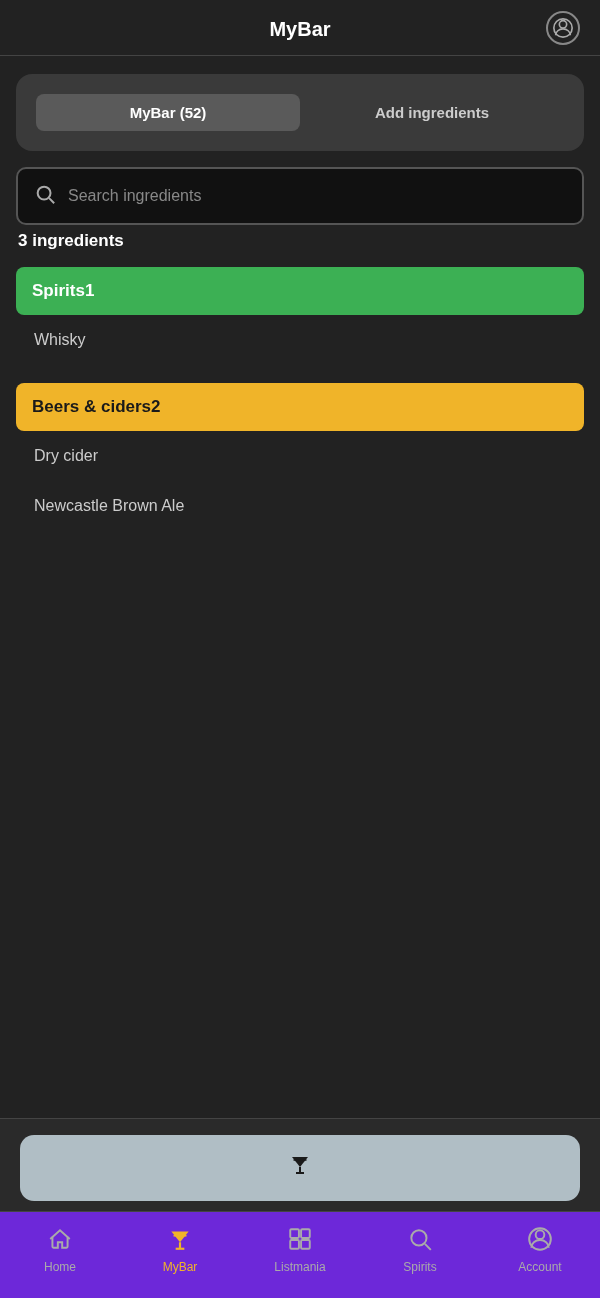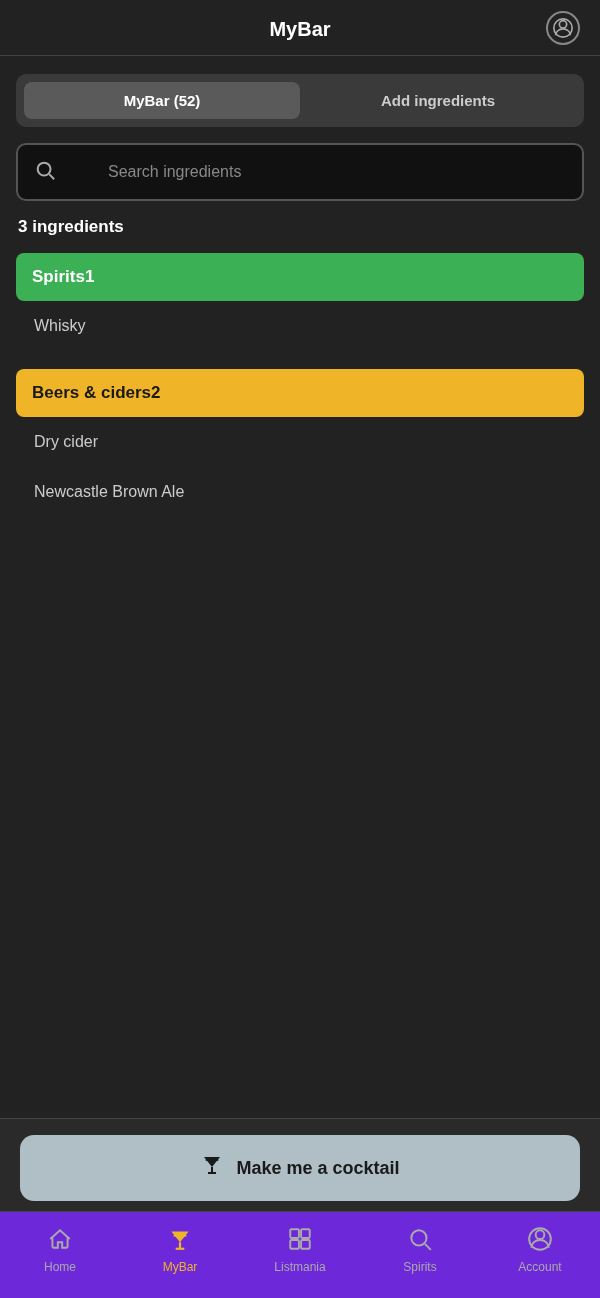--- a/index.html
+++ b/index.html
@@ -61,22 +61,22 @@
     .main-content {
       flex: 1;
       overflow-y: auto;
       padding: 0 16px;
     }
 
     
     .tabs-container {
       display: flex;
       background: #3a3a3a;
-      border-radius: 10px;
-      padding: 8px;
+      border-radius: 16px;
+      padding: 20px;
       margin: 18px 0 16px;
     }
 
     .tab {
       flex: 1;
       text-align: center;
       padding: 10px 0;
       border-radius: 8px;
       font-size: 15px;
       font-weight: 600;
@@ -94,22 +94,21 @@
     }
 
     
     .search-box {
       display: flex;
       align-items: center;
       background: #111111;
       border: 2px solid #555;
       border-radius: 10px;
       padding: 14px 16px;
-      margin-bottom: 16px;
-      gap: 40px;
+      margin-bottom: 6px;
     }
 
     .search-icon-wrap {
       margin-right: 12px;
       color: #aaa;
     }
 
     .search-input {
       background: transparent;
       border: none;
@@ -304,21 +303,20 @@
 <div class="bottom-section">
   <button class="make-cocktail-btn">
     <span class="cocktail-icon">
       <svg width="24" height="24" viewBox="0 0 24 24" fill="#1a1a1a">
         <polygon points="12,14 4,4 20,4"></polygon>
         <line x1="12" y1="14" x2="12" y2="20" stroke="#1a1a1a" stroke-width="2"></line>
         <line x1="8" y1="20" x2="16" y2="20" stroke="#1a1a1a" stroke-width="2"></line>
         <line x1="5.5" y1="7" x2="18.5" y2="7" stroke="#1a1a1a" stroke-width="1.5"></line>
       </svg>
     </span>
-    <span class="btn-label">Make me a cocktail</span>
   </button>
 </div>
 
 <nav class="bottom-nav">
 
   <div class="nav-item">
     <div>
       <svg width="26" height="26" viewBox="0 0 24 24" fill="none" stroke="#aaa" stroke-width="1.8">
         <path d="M3 12L12 4l9 8"></path>
         <path d="M5 10v9a1 1 0 001 1h4v-5h4v5h4a1 1 0 001-1v-9"></path>

